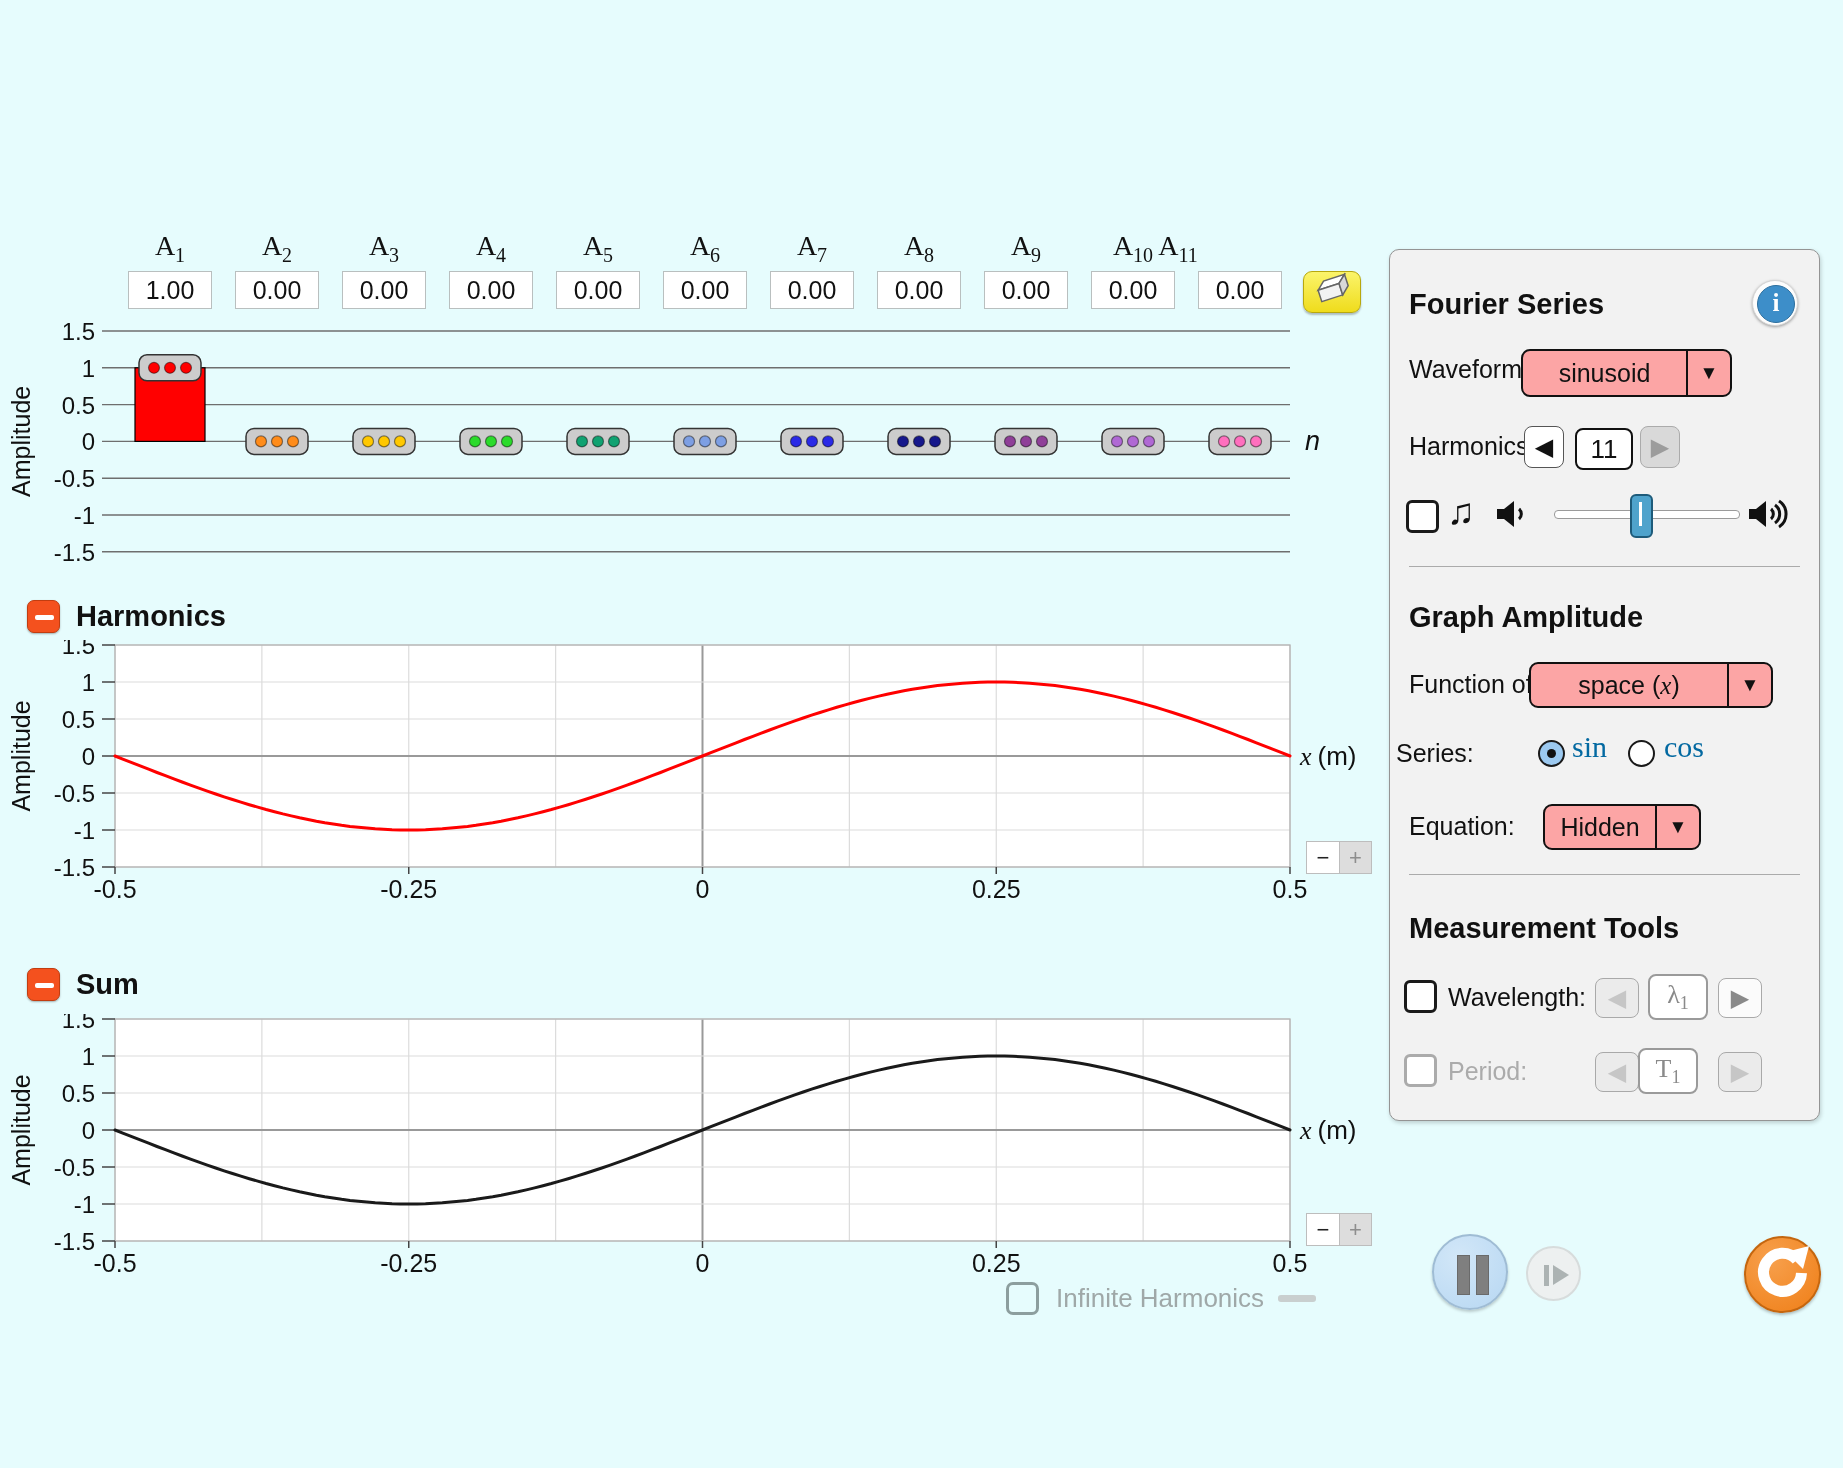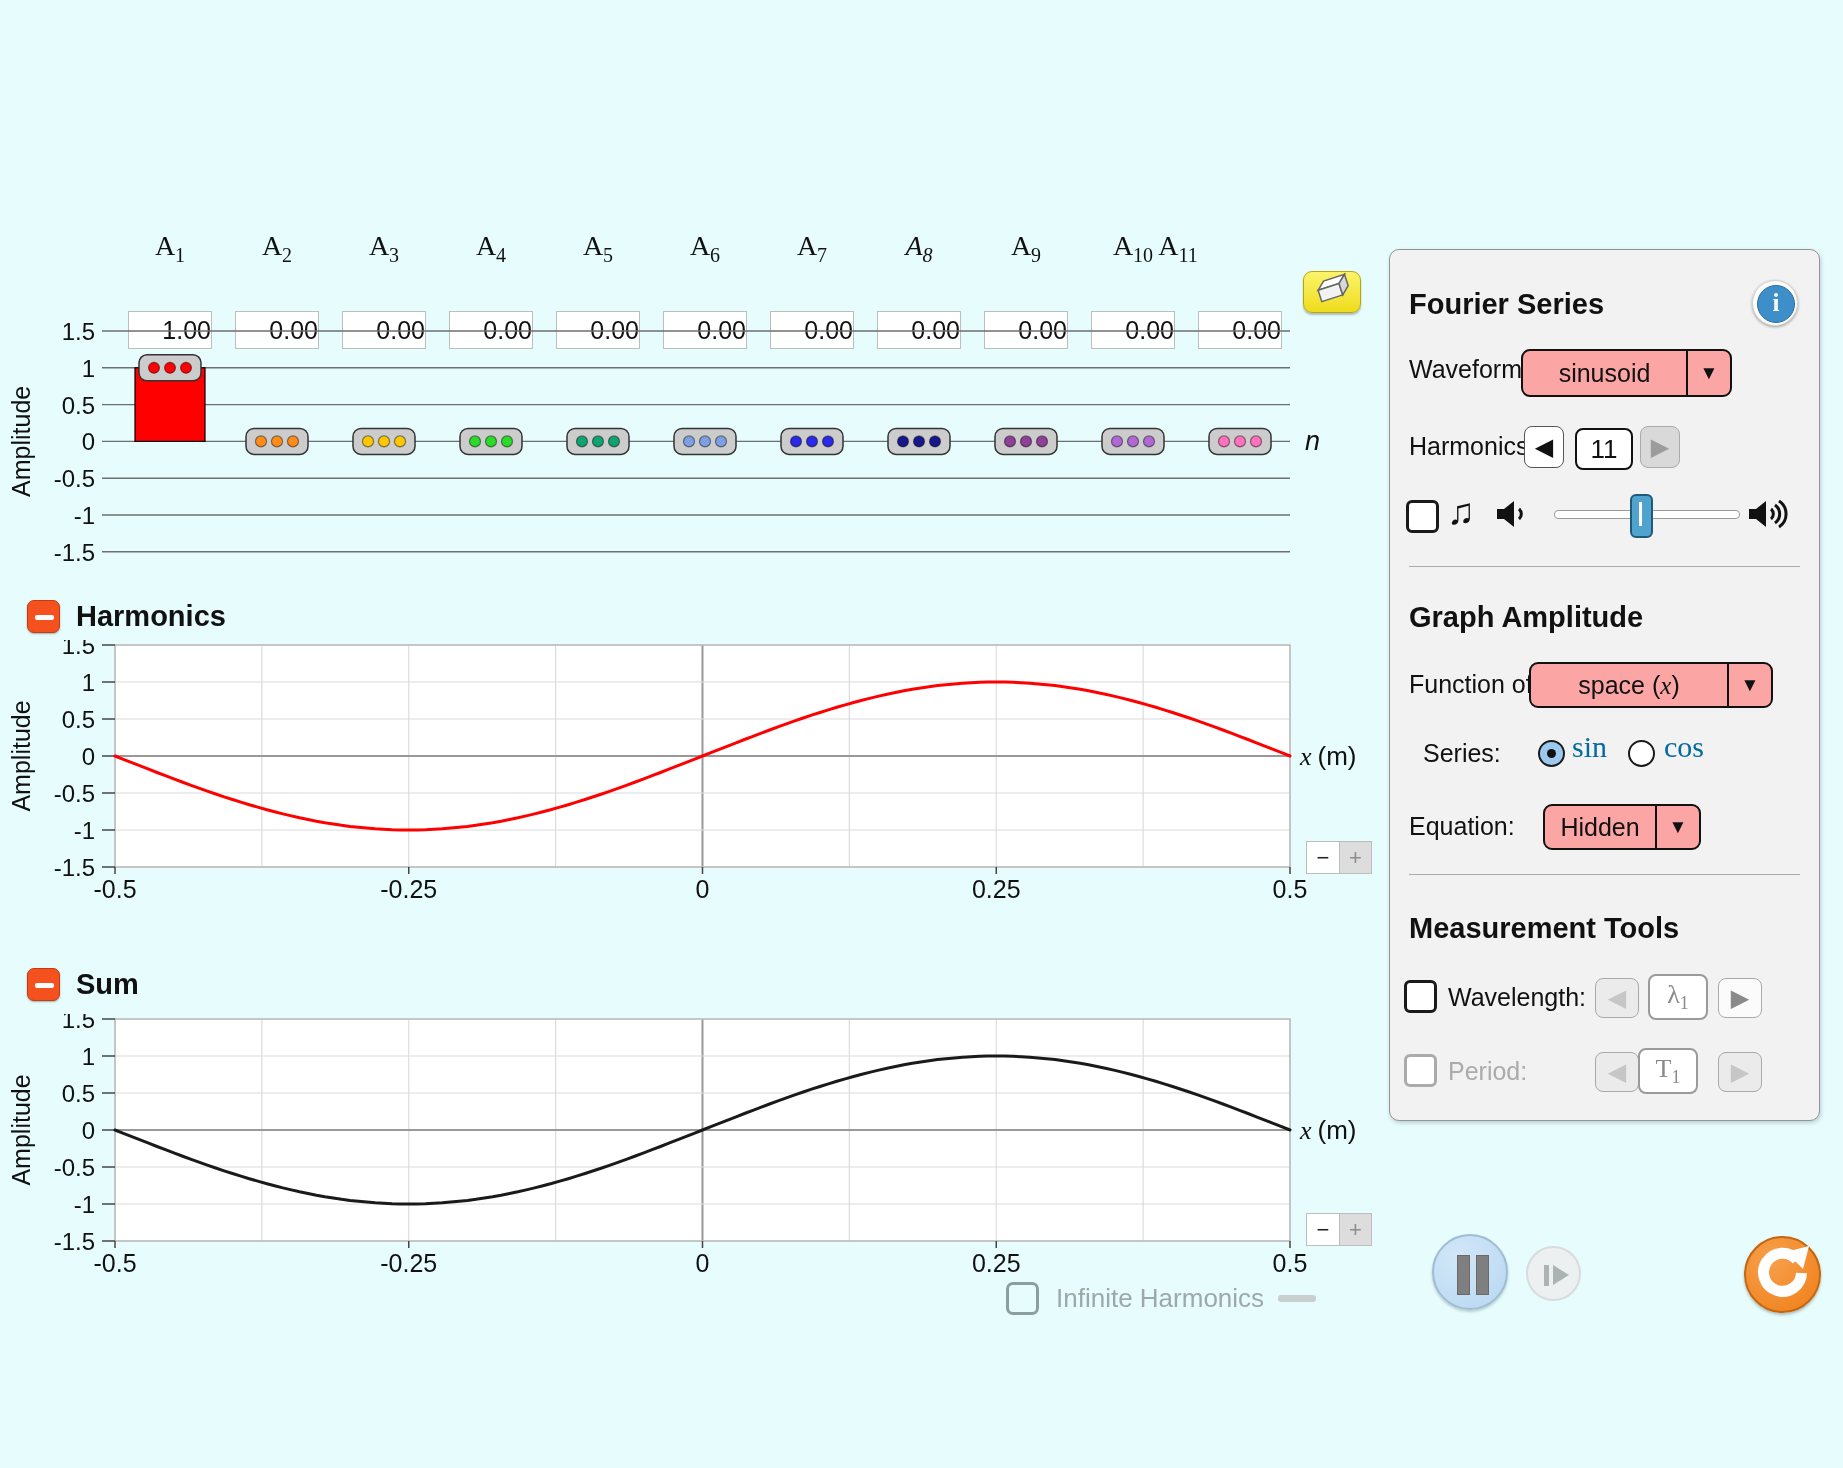--- a/index.html
+++ b/index.html
@@ -10,21 +10,21 @@
     -webkit-font-smoothing:antialiased;
   }
   .abs{position:absolute;}
   .serif{font-family:"Liberation Serif", serif;}
 
   
   .amp-label{position:absolute;width:84px;text-align:center;font-family:"Liberation Serif",serif;
     font-size:28px;color:#111;}
   .amp-label sub{font-size:20px;}
   .amp-field{position:absolute;width:82px;height:36px;background:#fff;border:1px solid #b9bfbf;
-    text-align:right;font-size:25px;font-family:"Liberation Sans",sans-serif;color:#111;padding:0;margin-top:40px;}
+    text-align:center;font-size:25px;font-family:"Liberation Sans",sans-serif;color:#111;padding:0;}
   .eraser-btn{position:absolute;left:1303px;top:271px;width:58px;height:42px;border-radius:9px;
     background:linear-gradient(#FBF46B,#EFDC1C);border:1.5px solid #B8A80E;cursor:pointer;
     box-shadow:0 2px 2px rgba(0,0,0,.25);padding:0;}
 
   
   .sec-header{position:absolute;display:flex;align-items:center;gap:16px;}
   .collapse-btn{width:33px;height:33px;border-radius:7px;background:#F4511E;border:1.5px solid #C23D10;
     position:relative;cursor:pointer;box-shadow:0 1px 2px rgba(0,0,0,.3);padding:0;}
   .collapse-btn .minus{position:absolute;left:7px;top:14px;width:19px;height:5px;background:#fff;border-radius:2px;}
   .sec-title{font-size:29px;font-weight:bold;color:#111;}
@@ -104,21 +104,21 @@
 <body>
 
 <div id="amp-labels">
     <div class="amp-label" style="left: 128px; top: 230px;">A<sub>1</sub></div>
     <div class="amp-label" style="left: 235px; top: 230px;">A<sub>2</sub></div>
     <div class="amp-label" style="left: 342px; top: 230px;">A<sub>3</sub></div>
     <div class="amp-label" style="left: 449px; top: 230px;">A<sub>4</sub></div>
     <div class="amp-label" style="left: 556px; top: 230px;">A<sub>5</sub></div>
     <div class="amp-label" style="left: 663px; top: 230px;">A<sub>6</sub></div>
     <div class="amp-label" style="left: 770px; top: 230px;">A<sub>7</sub></div>
-    <div class="amp-label" style="left: 877px; top: 230px; font-style: italic;">A<sub>8</sub></div>
+    <div class="amp-label" style="left: 877px; top: 230px;">A<sub>8</sub></div>
     <div class="amp-label" style="left: 984px; top: 230px;">A<sub>9</sub></div>
     <div class="amp-label" style="left: 1091px; top: 230px;">A<sub>10</sub></div>
     <div class="amp-label" style="left: 1136px; top: 230px; font-family: Liberation Serif, serif;">A<sub>11</sub></div>
   </div>
 <div id="amp-fields">
     <input class="amp-field" value="1.00" style="left: 128px; top: 271px;">
     <input class="amp-field" value="0.00" style="left: 235px; top: 271px;">
     <input class="amp-field" value="0.00" style="left: 342px; top: 271px;">
     <input class="amp-field" value="0.00" style="left: 449px; top: 271px;">
     <input class="amp-field" value="0.00" style="left: 556px; top: 271px;">
@@ -388,21 +388,21 @@
 
   <div class="p-title" style="left:19px;top:351px;">Graph Amplitude</div>
 
   <div class="p-label" style="left:19px;top:420px;">Function of:</div>
   <div class="combo" style="left:139px;top:412px;width:240px;height:42px;">
     <span class="ctext"><span>space (</span><i class="serif">x</i><span>)</span></span>
     <span class="csep"></span>
     <span class="carrow">▼</span>
   </div>
 
-  <div class="p-label" style="left:33px;top:489px;">Series:</div>
+  <div class="p-label" style="left:6px;top:489px;">Series:</div>
   <div class="radio sel" style="left:148px;top:490px;"></div>
   <span class="radio-lab" style="left:182px;top:480px;">sin</span>
   <div class="radio" style="left:238px;top:490px;"></div>
   <span class="radio-lab" style="left:274px;top:480px;">cos</span>
 
   <div class="p-label" style="left:19px;top:562px;">Equation:</div>
   <div class="combo" style="left:153px;top:554px;width:154px;height:42px;">
     <span class="ctext">Hidden</span>
     <span class="csep"></span>
     <span class="carrow">▼</span>

